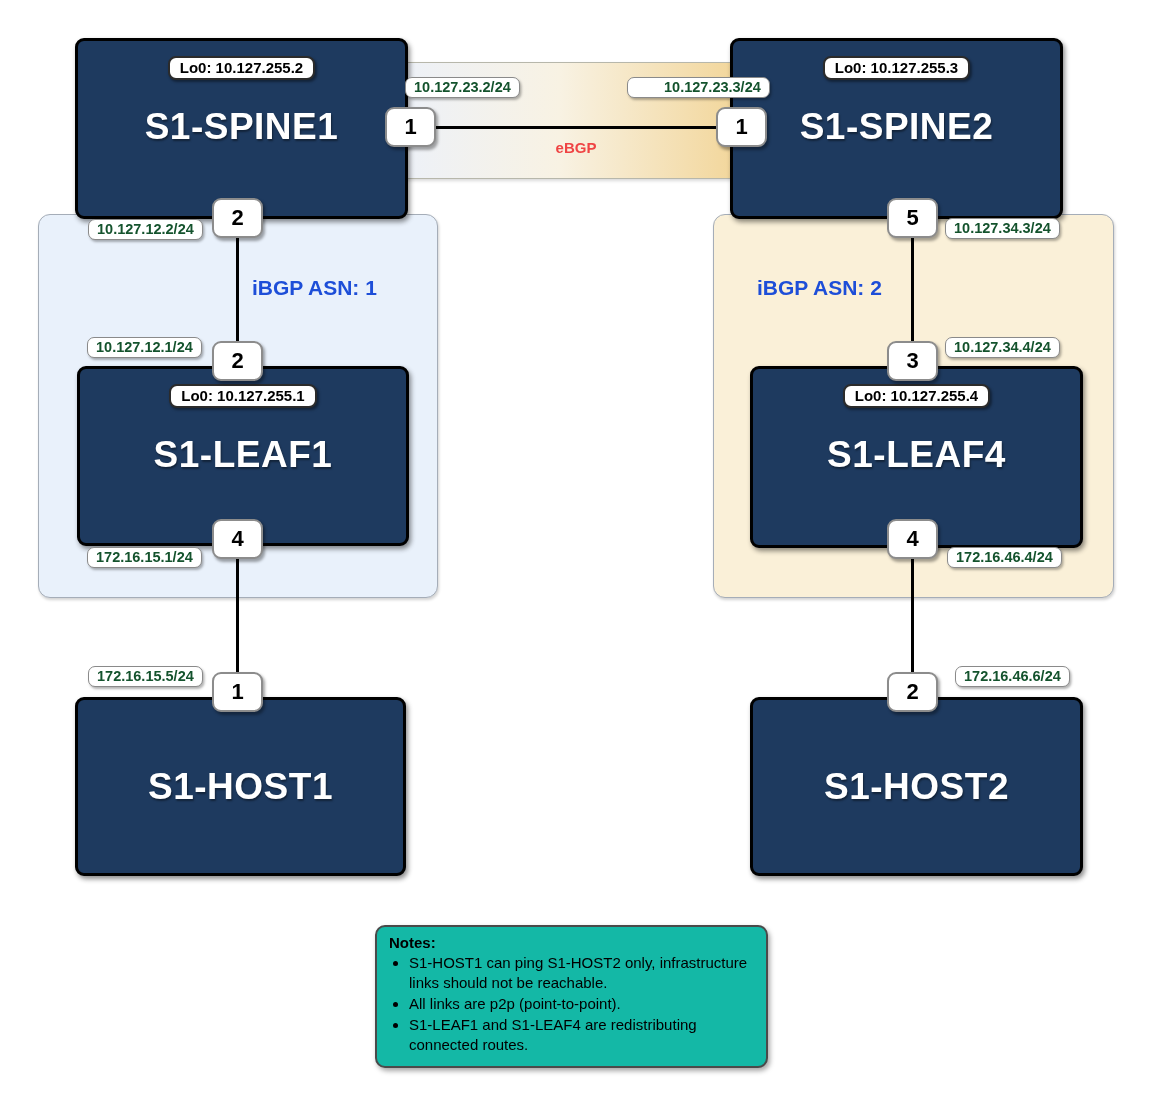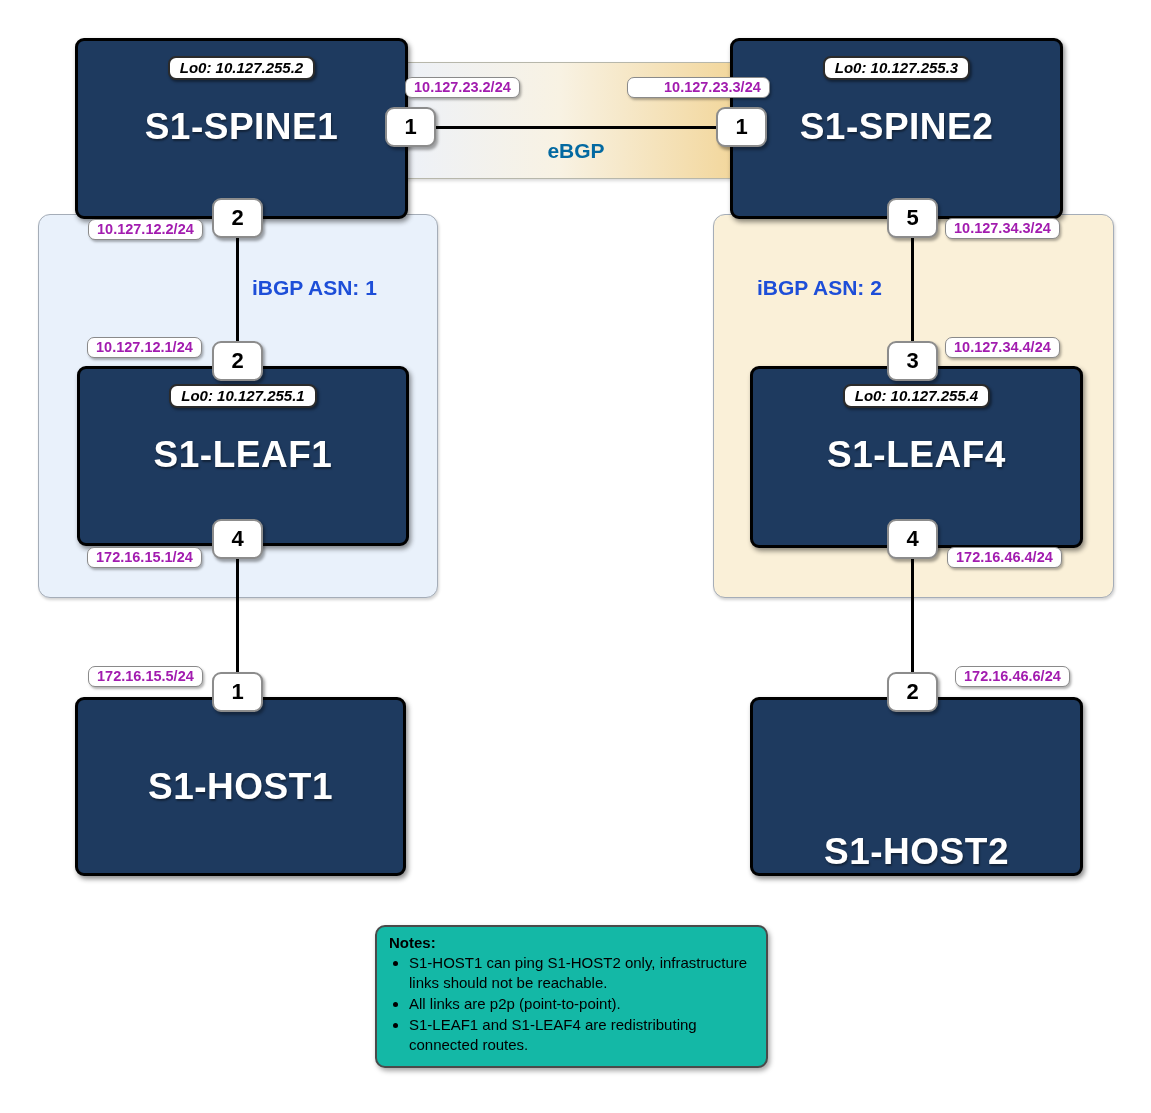--- a/index.html
+++ b/index.html
@@ -20,51 +20,50 @@
   #label-asn1{left:252px;top:276px;}
   #label-asn2{left:757px;top:276px;}
   
   #ebgp-band{
     position:absolute;left:402px;top:62px;width:348px;height:115px;
     background:linear-gradient(90deg,var(--ebgp-left) 0%,var(--ebgp-mid) 45%,var(--ebgp-right) 100%);
     border:1px solid #b7b7ab;box-shadow:1px 2px 3px rgba(0,0,0,0.15);
   }
   #ebgp-label{
     position:absolute;left:402px;top:139px;width:348px;text-align:center;
-    font-size:21px;font-weight:700;color:#0369a1;
+    font-size:15px;font-weight:700;color:#ef4444;
   }
   
   .link{position:absolute;background:var(--link);}
   #link-ebgp{left:420px;top:126px;width:312px;height:3px;}
   #link-s1l1{left:236px;top:213px;width:3px;height:154px;}
   #link-l1h1{left:236px;top:540px;width:3px;height:158px;}
   #link-s2l4{left:911px;top:213px;width:3px;height:154px;}
   #link-l4h2{left:911px;top:540px;width:3px;height:158px;}
   
   .node{
     position:absolute;background:var(--node-fill);border:3px solid var(--node-border);
     border-radius:9px;box-shadow:2px 3px 5px rgba(0,0,0,0.45);
     display:flex;flex-direction:column;align-items:center;
   }
   #node-spine1{left:75px;top:38px;width:327px;height:175px;}
   #node-spine2{left:730px;top:38px;width:327px;height:175px;}
   #node-leaf1{left:77px;top:366px;width:326px;height:174px;}
   #node-leaf4{left:750px;top:366px;width:327px;height:176px;}
   #node-host1{left:75px;top:697px;width:325px;height:173px;justify-content:center;}
-  #node-host2{left:750px;top:697px;width:327px;height:173px;justify-content:flex-end;}
+  #node-host2{left:750px;top:697px;width:327px;height:173px;justify-content:center;}
   .node-title{
     color:var(--node-text);font-size:37px;font-weight:700;letter-spacing:0.5px;
     margin-top:26px;text-shadow:1px 2px 2px rgba(0,0,0,0.4);
   }
   .host .node-title{margin-top:0;}
   .loopback{
     margin-top:15px;background:#fff;border:2px solid #2b2b2b;border-radius:8px;
     padding:1px 10px 2px;font-size:15px;font-weight:700;color:#000;white-space:nowrap;
     box-shadow:1.5px 2px 2.5px rgba(0,0,0,0.4);
-    font-style:italic;
   }
   
   .port{
     position:absolute;width:51px;height:40px;background:#fff;border:2px solid #8c8c8c;
     border-radius:9px;display:flex;align-items:center;justify-content:center;
     font-size:22px;font-weight:700;color:#000;
     box-shadow:2px 2.5px 3px rgba(0,0,0,0.35);box-sizing:border-box;
   }
   #port-spine1-p1{left:385px;top:107px;}
   #port-spine2-p1{left:716px;top:107px;}
@@ -72,21 +71,21 @@
   #port-leaf1-p2{left:212px;top:341px;}
   #port-leaf1-p4{left:212px;top:519px;}
   #port-host1-p1{left:212px;top:672px;}
   #port-spine2-p5{left:887px;top:198px;}
   #port-leaf4-p3{left:887px;top:341px;}
   #port-leaf4-p4{left:887px;top:519px;}
   #port-host2-p2{left:887px;top:672px;}
   
   .ip{
     position:absolute;background:#fff;border:1.5px solid #8a8a8a;border-radius:7px;
-    padding:1px 8px 2px;font-size:14.5px;font-weight:700;color:#a21caf;white-space:nowrap;
+    padding:1px 8px 2px;font-size:14.5px;font-weight:700;color:#14532d;white-space:nowrap;
     box-shadow:1.5px 2px 2.5px rgba(0,0,0,0.3);
   }
   #ip-ebgp-left{left:405px;top:77px;}
   #ip-ebgp-right{left:627px;top:77px;padding-left:36px;}
   #ip-s1l1-spine{left:88px;top:219px;}
   #ip-s1l1-leaf{left:87px;top:337px;}
   #ip-l1h1-leaf{left:87px;top:547px;}
   #ip-l1h1-host{left:88px;top:666px;}
   #ip-s2l4-spine{left:945px;top:218px;}
   #ip-s2l4-leaf{left:945px;top:337px;}

